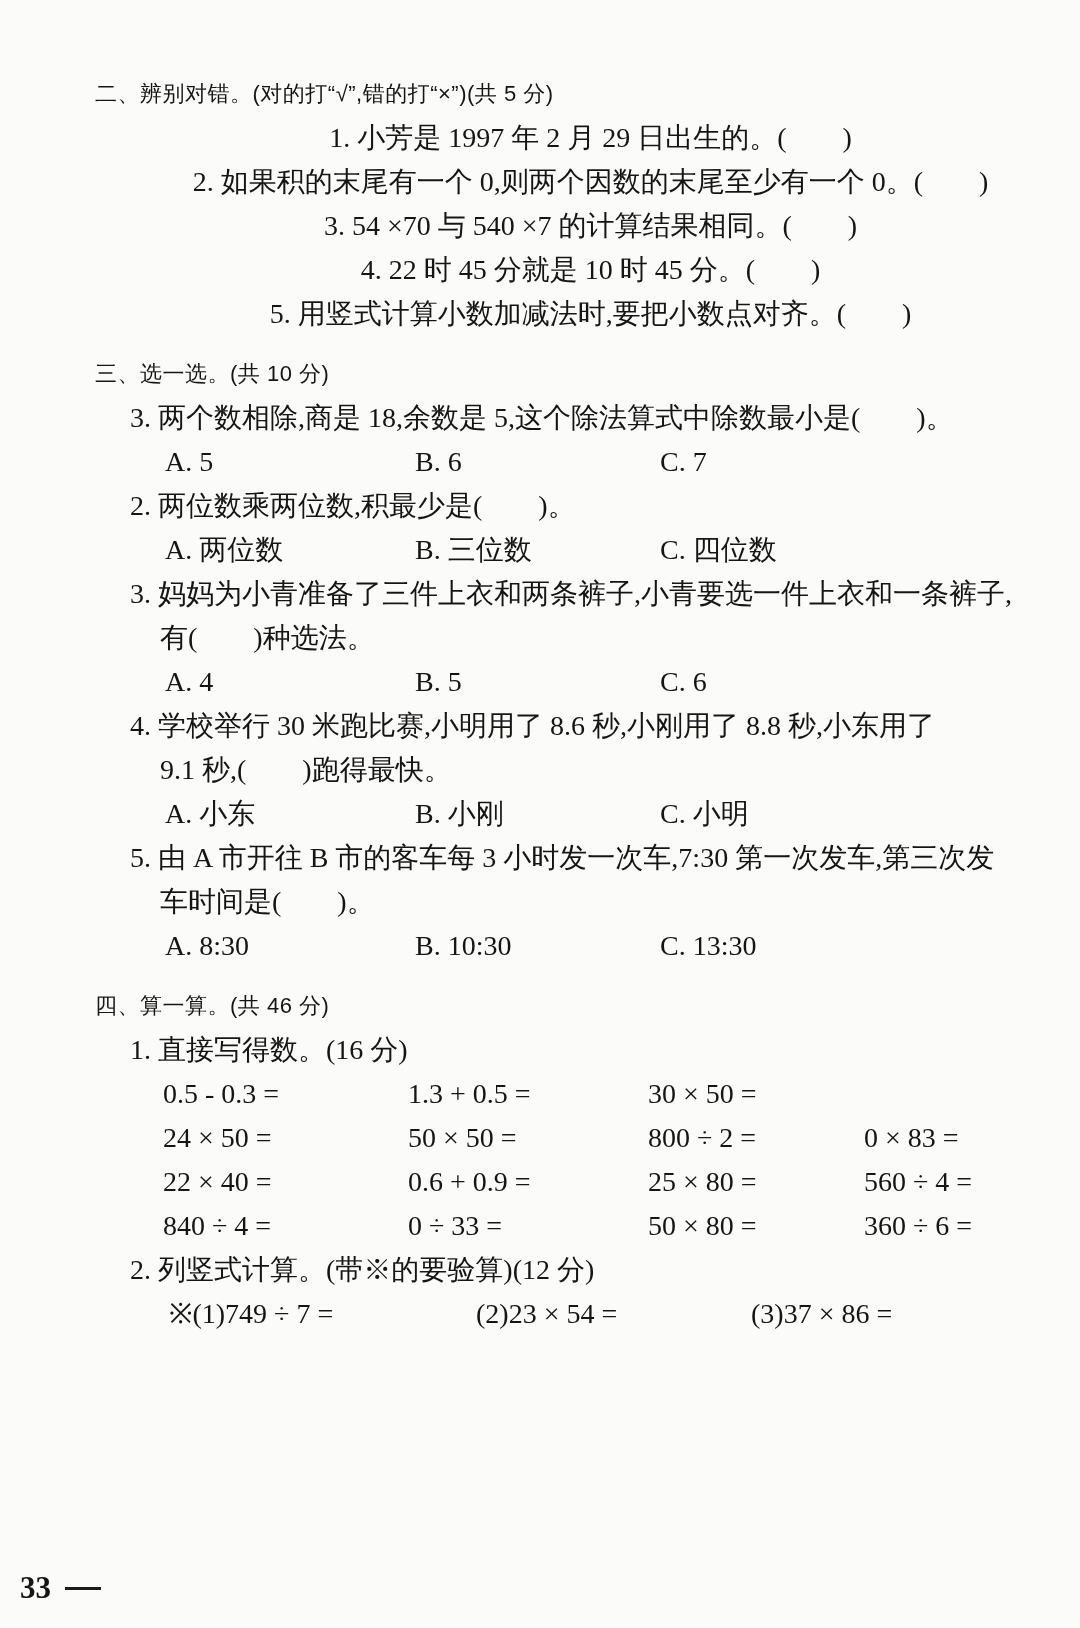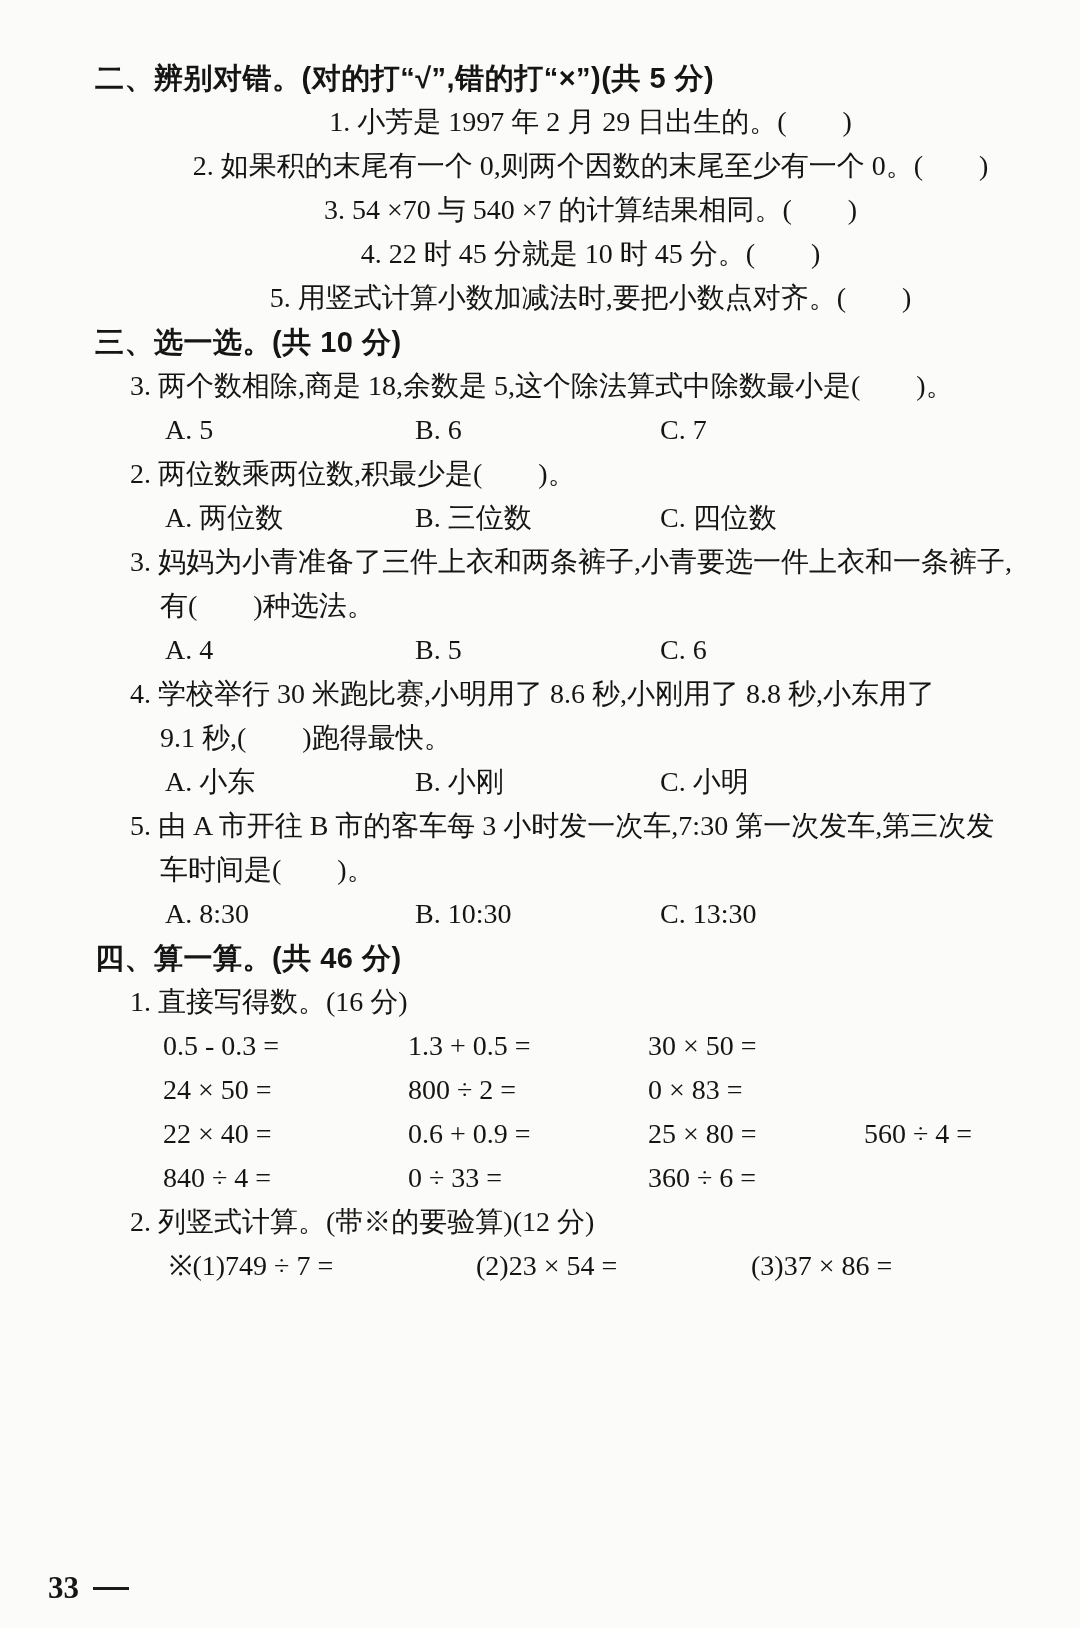--- a/index.html
+++ b/index.html
@@ -18,24 +18,25 @@
   }
   .content {
     position: absolute;
     left: 95px; top: 56px;
     width: 958px;
     font-size: 28px;
     line-height: 44px;
   }
   .section-title {
     font-family: "Liberation Sans", "DejaVu Sans", sans-serif;
-    font-weight: 700;
-    font-size: 29px;
+    font-weight: 400;
+    font-size: 22px;
     line-height: 44px;
     letter-spacing: 0.5px;
+    margin-top: 16px;
   }
   .line { line-height: 44px; height: 44px; white-space: nowrap; }
   
   .tf-item {
     display: flex;
     justify-content: center;
     padding-left: 35px;
     line-height: 44px; height: 44px;
     white-space: nowrap;
   }
@@ -68,21 +69,20 @@
   }
   .footer {
     position: absolute;
     left: 20px; bottom: 22px;
     display: flex; align-items: center; gap: 14px;
   }
   .footer .page-num {
     font-weight: 700;
     font-size: 31px;
     font-family: "Liberation Serif", serif;
-    margin-left: 28px;
   }
   .footer .dash {
     display: inline-block;
     width: 36px; height: 3px;
     background: #1b1b1b;
   }
 </style>
 </head>
 <body>
 
@@ -156,32 +156,34 @@
 
     <div class="line mc-stem">1. 直接写得数。(16 分)</div>
 
     <div class="calc-row">
       <span>0.5 - 0.3 =</span>
       <span>1.3 + 0.5 =</span>
       <span>30 × 50 =</span>
     </div>
     <div class="calc-row">
       <span>24 × 50 =</span>
+      <span>50 × 50 =</span>
       <span>800 ÷ 2 =</span>
       <span>0 × 83 =</span>
     </div>
     <div class="calc-row">
       <span>22 × 40 =</span>
       <span>0.6 + 0.9 =</span>
       <span>25 × 80 =</span>
       <span>560 ÷ 4 =</span>
     </div>
     <div class="calc-row">
       <span>840 ÷ 4 =</span>
       <span>0 ÷ 33 =</span>
+      <span>50 × 80 =</span>
       <span>360 ÷ 6 =</span>
     </div>
 
     <div class="line mc-stem">2. 列竖式计算。(带※的要验算)(12 分)</div>
 
     <div class="vert-row">
       <span>※(1)749 ÷ 7 =</span>
       <span>(2)23 × 54 =</span>
       <span>(3)37 × 86 =</span>
     </div>

